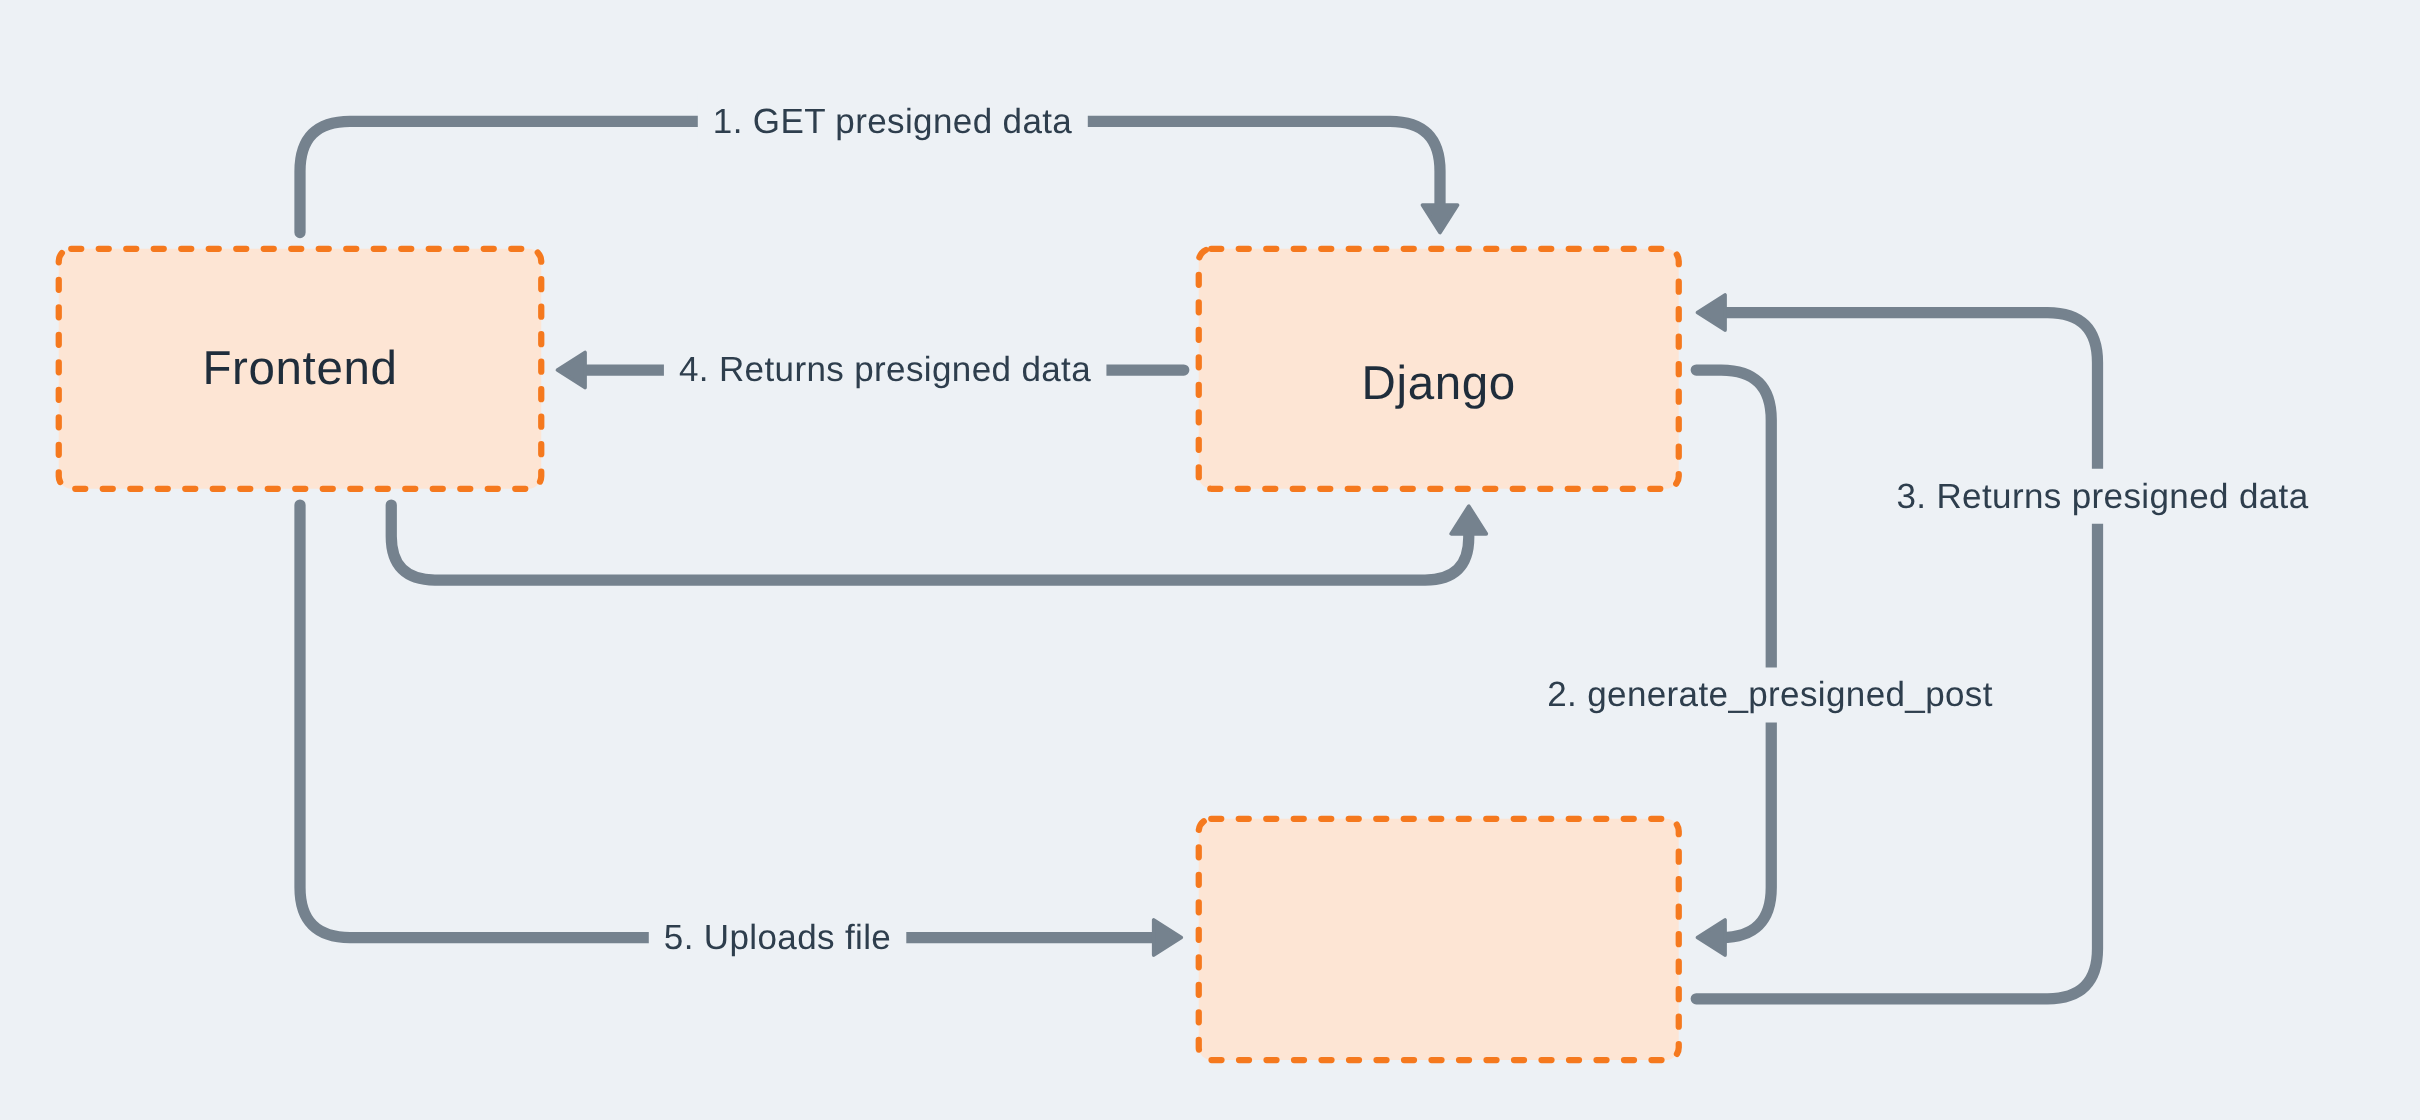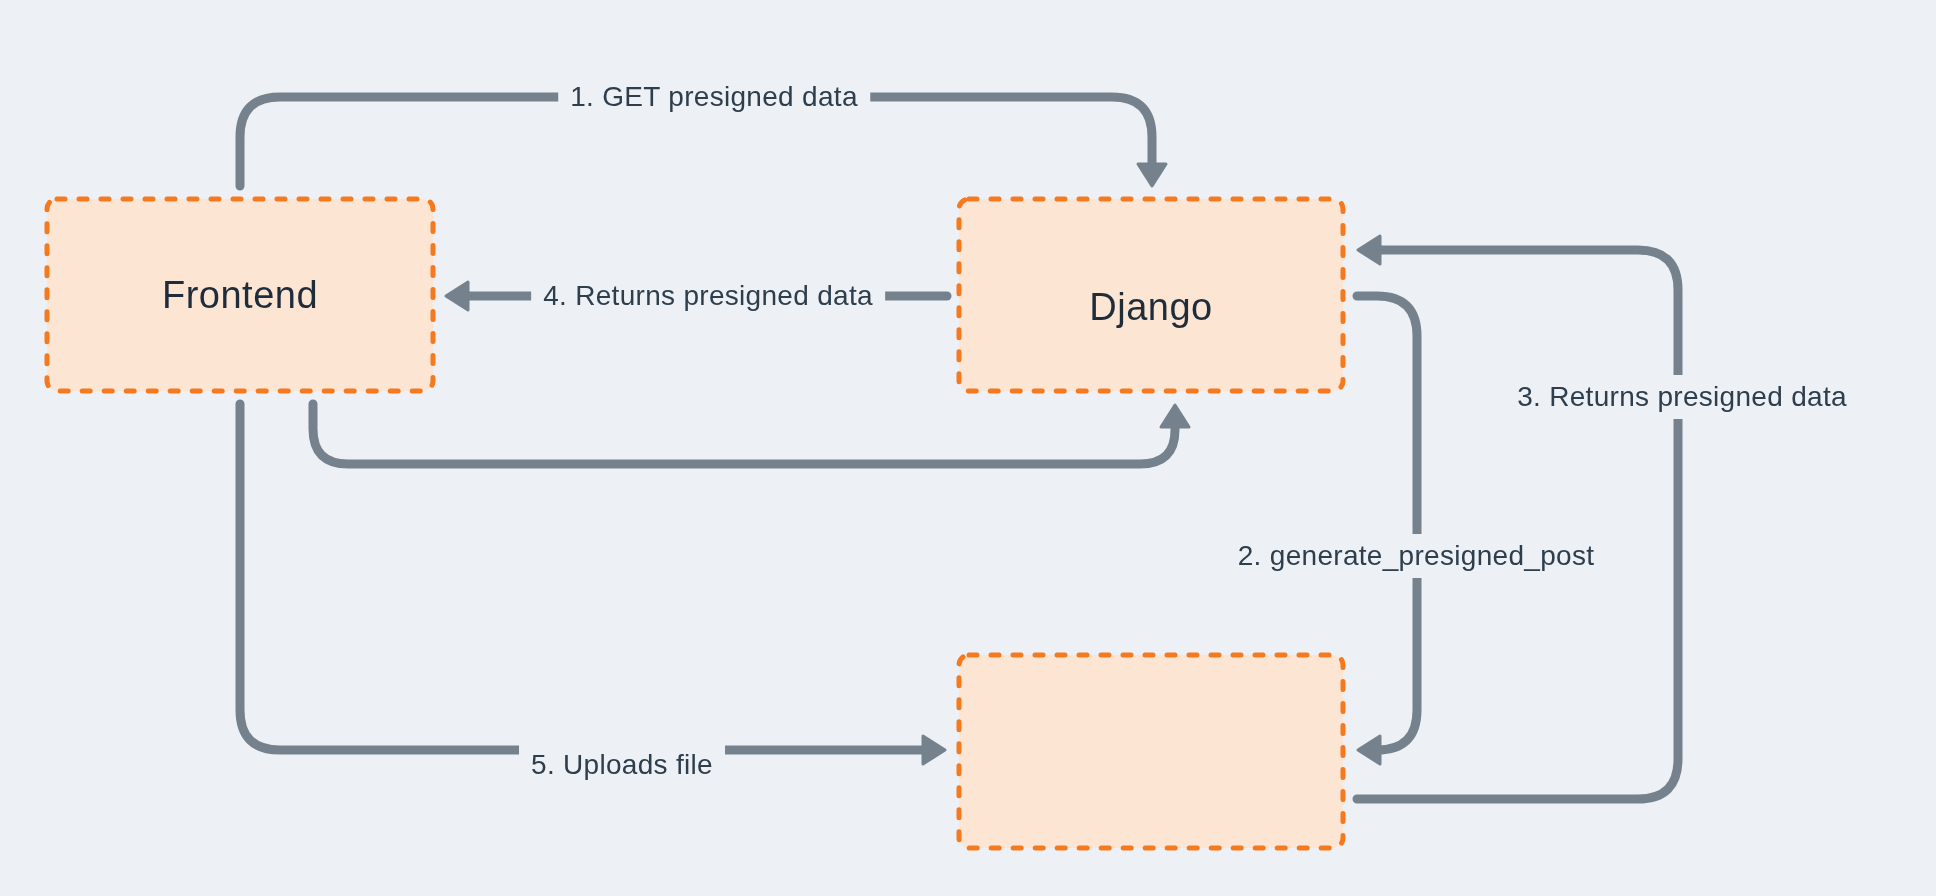--- a/index.html
+++ b/index.html
@@ -88,15 +88,15 @@
     <rect class="node-rect" x="959" y="655" width="384" height="193" rx="10"></rect>
   </svg>
 
   <div class="node-label" style="left:47px;top:199px;width:386px;height:192px;">Frontend</div>
   <div class="node-label" style="left:959px;top:211px;width:384px;height:192px;">Django</div>
 
   <div class="edge-label" style="left:714px;top:97px;">1. GET presigned data</div>
   <div class="edge-label" style="left:1416px;top:516px;margin-top:40px;">2. generate_presigned_post</div>
   <div class="edge-label" style="left:1682px;top:377px;margin-top:20px;">3. Returns presigned data</div>
   <div class="edge-label" style="left:708px;top:296px;">4. Returns presigned data</div>
-  <div class="edge-label" style="left:622px;top:750px;margin-top:15px;">5. Uploads file</div>
+  <div class="edge-label" style="left:622px;top:750px;">5. Uploads file</div>
 
 </div>
 
 </body></html>

